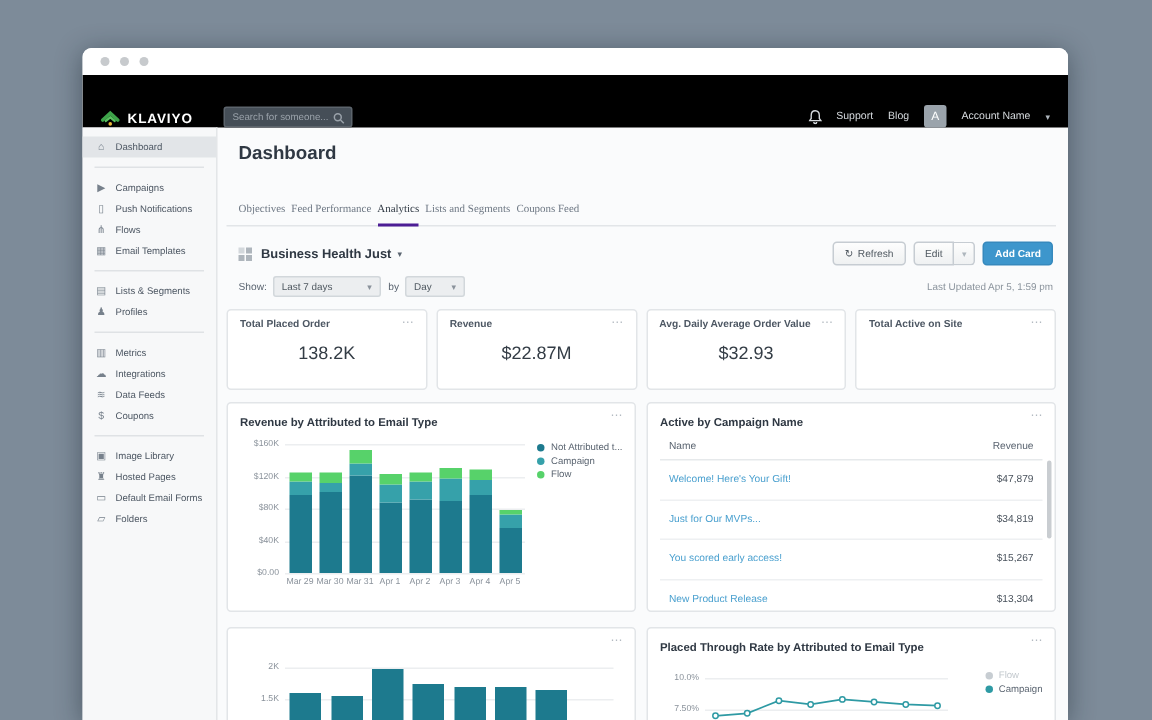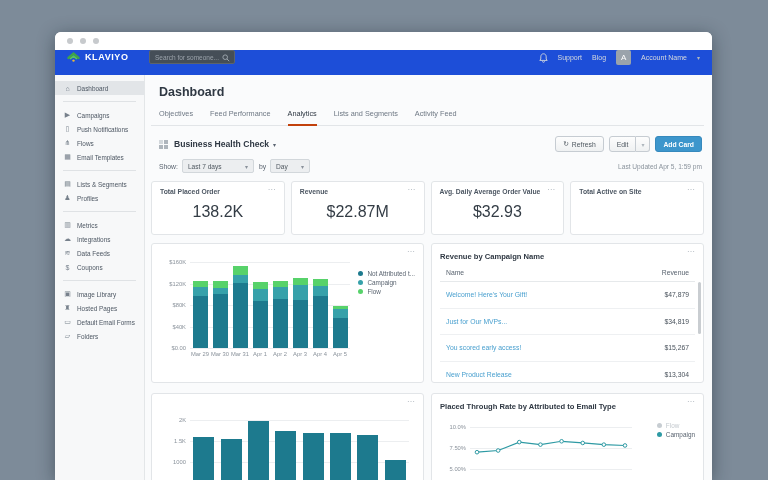--- a/index.html
+++ b/index.html
@@ -5,21 +5,21 @@
   * { margin:0; padding:0; box-sizing:border-box; }
   html,body { width:768px; height:480px; overflow:hidden; }
   body { font-family:"Liberation Sans", sans-serif; }
   .stage { position:relative; width:768px; height:480px; background:#7d8b99; }
   .window { position:absolute; left:55px; top:32px; width:657px; height:448px;
             background:#fafbfc; border-radius:6px 6px 0 0; overflow:hidden;
             box-shadow:0 3px 18px rgba(20,30,40,.45); }
   .titlebar { height:18px; background:#ffffff; display:flex; align-items:center; padding-left:12px; gap:7px; }
   .tb-dot { width:6px; height:6px; border-radius:50%; background:#c7cacd; }
   
-  .appbar { height:25px; background:#1d4ed8; display:flex; align-items:flex-start; padding:0 12px; color:#e7eaec; }
+  .appbar { height:35px; background:#000000; display:flex; align-items:flex-end; padding:0 12px; color:#e7eaec; }
   .brand { display:flex; align-items:center; gap:5px; width:82px; }
   .brand-name { font-size:9px; font-weight:bold; letter-spacing:.6px; color:#fff; }
   .search { position:relative; width:86px; height:14px; background:#454e57; border:1px solid #5c646c;
             border-radius:2px; display:flex; align-items:center; padding:0 14px 0 5px; }
   .search input { background:transparent; border:none; outline:none; width:100%;
                   font-size:6.5px; color:#cdd3d8; font-family:"Liberation Sans",sans-serif; }
   .search input::placeholder { color:#9aa2aa; }
   .search svg { position:absolute; right:4px; top:3px; }
   .appbar-right { margin-left:auto; display:flex; align-items:center; gap:10px; font-size:7px; color:#d6dade; }
   .avatar { width:15px; height:15px; background:#9aa3ab; color:#fff; font-size:8px; display:flex;
@@ -28,23 +28,23 @@
   
   .wbody { display:flex; height:405px; }
   .sidebar { width:90px; background:#f7f8f9; border-right:1px solid #e3e6e8; padding-top:6px; flex:none; }
   .side-item { display:flex; align-items:center; gap:5px; height:14px; padding:0 8px;
                font-size:6.4px; color:#4d5763; white-space:nowrap; cursor:pointer; }
   .side-item.active { background:#e2e5e8; }
   .side-icon { width:9px; text-align:center; font-size:7px; color:#77818c; flex:none; }
   .side-div { border-top:1px solid #dfe2e5; margin:6px 8px; }
   .content { flex:1; padding:10px 8px 0 6px; overflow:hidden; position:relative; }
   .page-title { font-size:12.5px; font-weight:bold; color:#2f3843; padding-left:8px; }
-  .tabs { display:flex; gap:17px; margin-top:10px; padding-left:8px; border-bottom:1px solid #e2e5e8; }
+  .tabs { display:flex; gap:4px; margin-top:25px; padding-left:8px; border-bottom:1px solid #e2e5e8;font-family:Liberation Serif, serif; }
   .tab { font-size:7.3px; color:#6e7884; padding-bottom:6px; cursor:pointer; }
-  .tab.active { color:#2f3843; border-bottom:2px solid #c2410c; margin-bottom:-1px; }
+  .tab.active { color:#2f3843; border-bottom:2px solid #4c1d95; margin-bottom:-1px; }
   
   .toolbar { display:flex; align-items:center; margin-top:10px; padding:0 2px 0 8px; }
   .grid-ic { display:grid; grid-template-columns:4px 4px; grid-gap:1px; margin-right:6px; }
   .grid-ic span { width:4px; height:4px; background:#aeb5bc; }
   .grid-ic span:first-child { background:#d3d8dc; }
   .board-name { font-size:8.6px; font-weight:bold; color:#2f3843; }
   .tb-right { margin-left:auto; display:flex; gap:5px; }
   .btn { height:16px; display:inline-flex; align-items:center; gap:3px; padding:0 7px; font-size:6.8px;
          color:#4f5860; background:linear-gradient(#fdfdfd,#eff1f2); border:1px solid #c6ccd2;
          border-radius:3px; cursor:pointer; }
@@ -57,21 +57,21 @@
   .select { height:14px; min-width:40px; display:inline-flex; align-items:center; justify-content:space-between;
             gap:6px; background:#eceef0; border:1px solid #d2d7db; border-radius:2px; padding:0 5px;
             font-size:6.6px; color:#4f5860; margin-right:5px; cursor:pointer; }
   .select .caret { color:#8a929b; }
   .last-updated { margin-left:auto; font-size:6.6px; color:#8a939c; }
   
   .metrics { display:flex; gap:6px; margin-top:8px; }
   .card { background:#fff; border:1px solid #e2e5e8; border-radius:3px; }
   .m-card { flex:1; height:54px; position:relative; padding:6px 8px; }
   .m-label { font-size:6.8px; font-weight:bold; color:#4d5763; }
-  .m-value { text-align:center; font-size:16px; color:#333c45; margin-top:8px; }
+  .m-value { text-align:center; font-size:12px; color:#333c45; margin-top:8px; }
   .dots { position:absolute; right:7px; top:3px; color:#b3bac1; font-size:8px; letter-spacing:1px; cursor:pointer; }
   .row2 { display:flex; gap:7px; margin-top:8px; }
   .chart-card { flex:1; position:relative; padding:8px 8px; }
   .c-title { font-size:7.6px; font-weight:bold; color:#2f3843; }
   .plot { position:relative; margin-top:10px; margin-left:30px; }
   .gridline { position:absolute; left:0; height:1px; background:#eceef0; }
   .ylab { position:absolute; right:100%; margin-right:4px; font-size:5.8px; color:#8a929b;
           transform:translateY(-50%); white-space:nowrap; }
   .xlab { position:absolute; font-size:5.8px; color:#8a929b; text-align:center; white-space:nowrap; }
   .bar-seg { position:absolute; }
@@ -197,31 +197,31 @@
           </div>
         </nav>
 
       <main class="content">
         <h1 class="page-title">Dashboard</h1>
         <div class="tabs" id="tabs">
             <span class="tab">Objectives</span>
             <span class="tab">Feed Performance</span>
             <span class="tab active">Analytics</span>
             <span class="tab">Lists and Segments</span>
-            <span class="tab">Activity Feed</span>
+            <span class="tab">Coupons Feed</span>
           </div>
 
         <div class="toolbar">
           <span class="grid-ic">
               <span></span>
               <span></span>
               <span></span>
               <span></span>
             </span>
-          <span class="board-name">Business Health Check</span>
+          <span class="board-name">Business Health Just</span>
           <span class="caret" style="margin-left:4px;color:#5a6470;">▾</span>
           <span class="tb-right">
             <button class="btn">
               <span>↻</span>
               <span>Refresh</span>
             </button>
             <span class="btn-split">
               <button class="btn">Edit</button>
               <button class="btn">
                   <span class="caret">▾</span>
@@ -262,20 +262,21 @@
               <div class="m-value">$32.93</div>
             </div>
             <div class="card m-card">
               <div class="m-label">Total Active on Site</div>
               <span class="dots">⋯</span>
             </div>
           </div>
 
         <div class="row2">
           <section class="card chart-card" style="height:140px;">
+            <div class="c-title">Revenue by Attributed to Email Type</div>
             <span class="dots">⋯</span>
             <div class="plot" id="plot0" style="width:160px; height:86px;">
                 <div class="gridline" style="top: 0px; width: 160px;"></div>
                 <div class="ylab" style="top: 0px;">$160K</div>
                 <div class="gridline" style="top: 21.5px; width: 160px;"></div>
                 <div class="ylab" style="top: 21.5px;">$120K</div>
                 <div class="gridline" style="top: 43px; width: 160px;"></div>
                 <div class="ylab" style="top: 43px;">$80K</div>
                 <div class="gridline" style="top: 64.5px; width: 160px;"></div>
                 <div class="ylab" style="top: 64.5px;">$40K</div>
@@ -324,21 +325,21 @@
                   <span>Campaign</span>
                 </div>
                 <div class="leg-item">
                   <span class="leg-dot" style="background: rgb(87, 210, 106);"></span>
                   <span>Flow</span>
                 </div>
               </div>
           </section>
 
           <section class="card" style="flex:1; height:140px; position:relative; padding:8px 8px 0 8px; overflow:hidden;">
-            <div class="c-title">Revenue by Campaign Name</div>
+            <div class="c-title">Active by Campaign Name</div>
             <span class="dots">⋯</span>
             <div class="t-head">
               <span>Name</span>
               <span>Revenue</span>
             </div>
             <div id="tbody1">
                 <div class="t-row">
                   <span class="t-link">Welcome! Here's Your Gift!</span>
                   <span class="t-val">$47,879</span>
                 </div>

